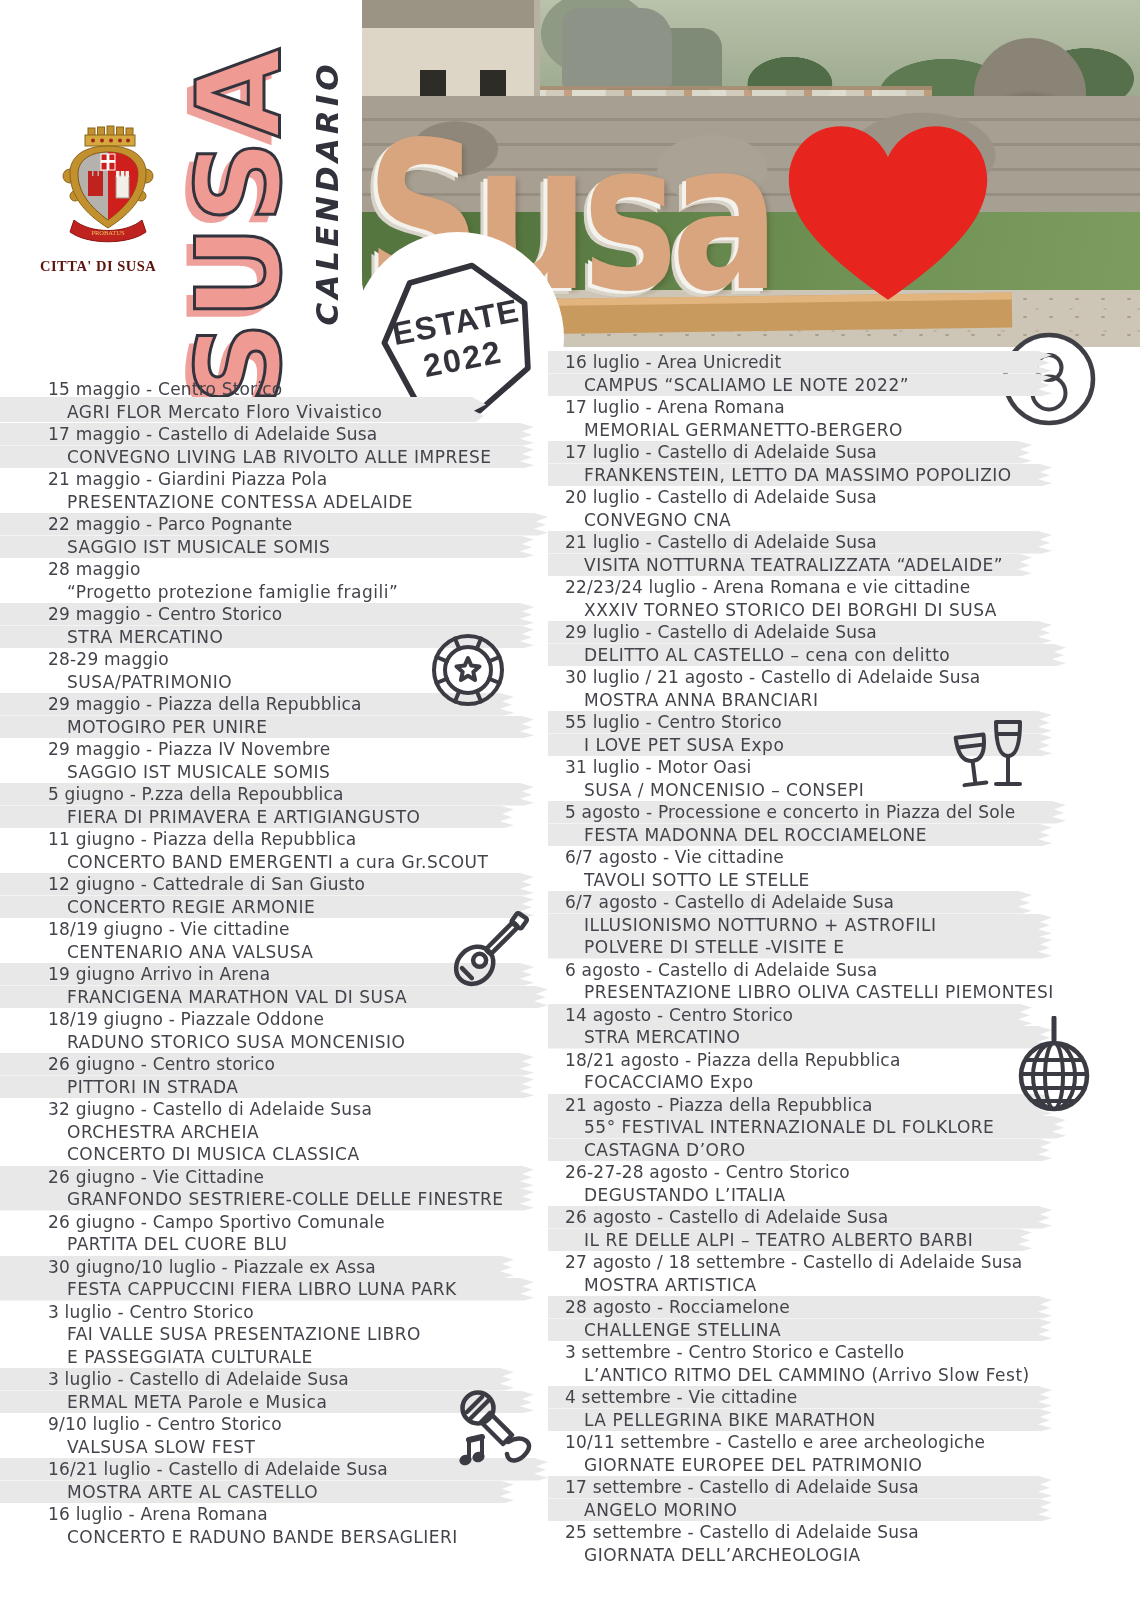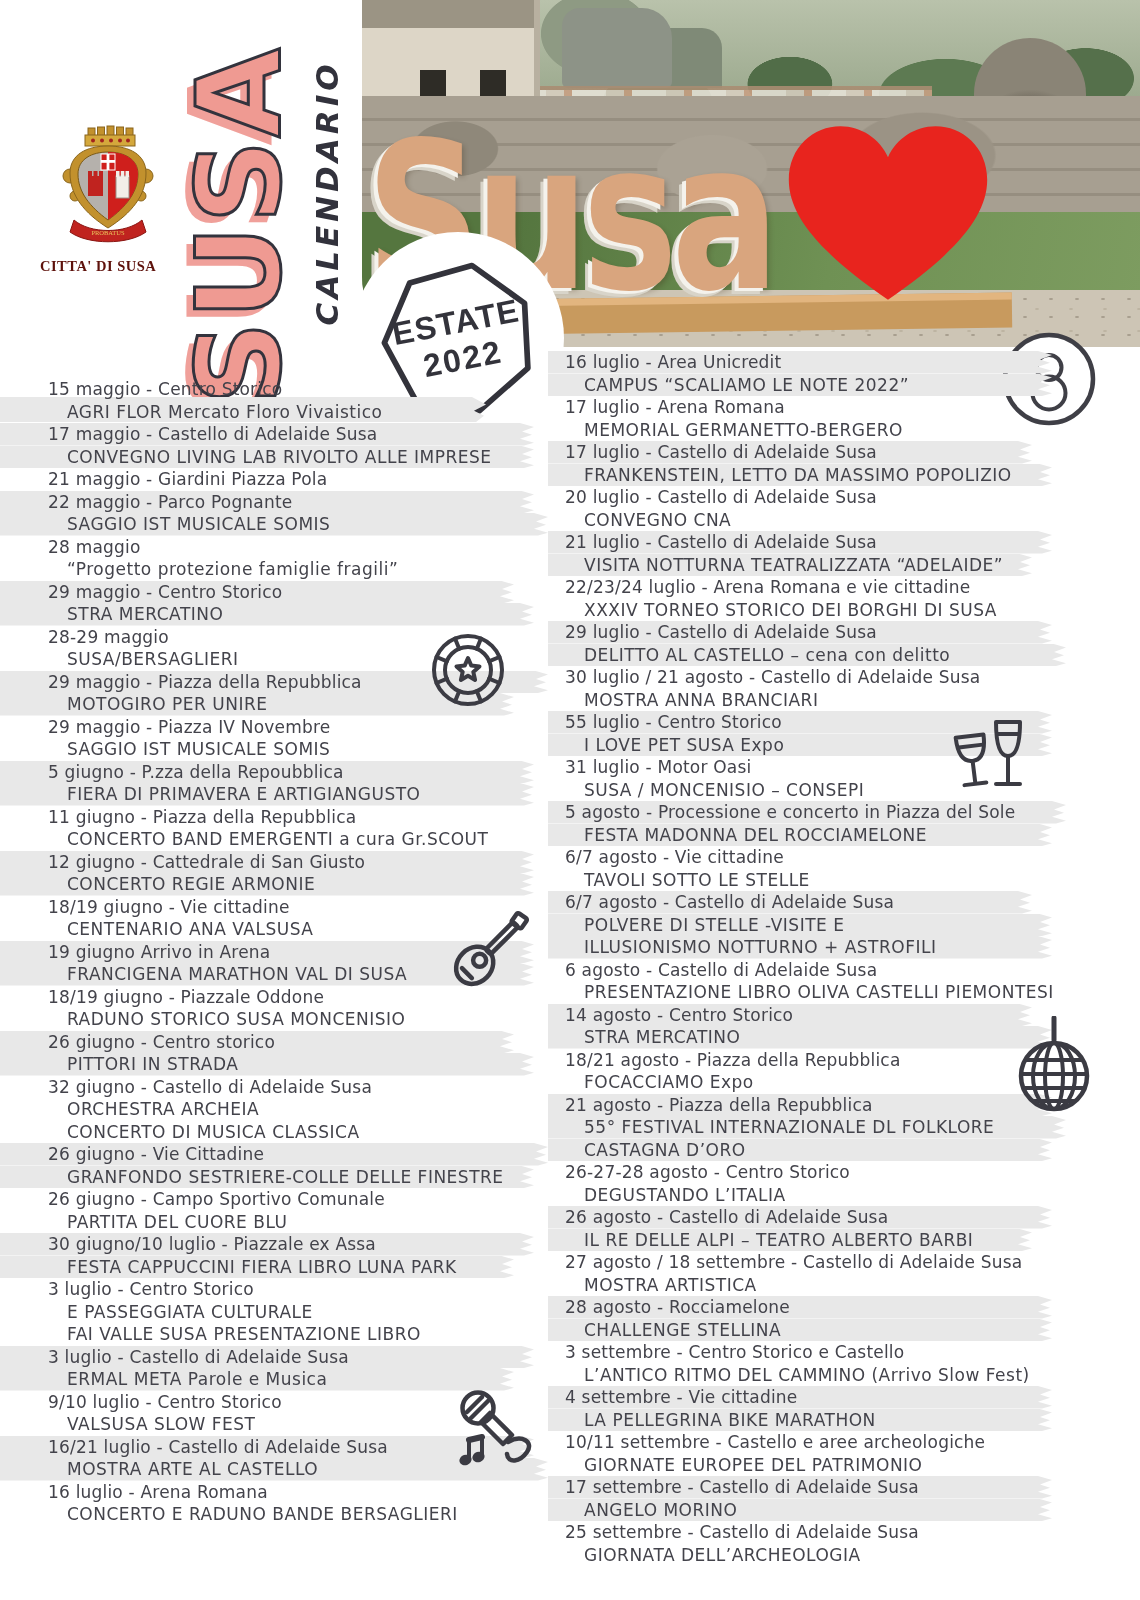--- a/index.html
+++ b/index.html
@@ -193,20 +193,23 @@
       </div>
       <div class="line date shaded">
         <span class="txt">17 maggio - Castello di Adelaide Susa</span>
       </div>
       <div class="line evt shaded">
         <span class="txt">CONVEGNO LIVING LAB RIVOLTO ALLE IMPRESE</span>
       </div>
       <div class="line date">
         <span class="txt">21 maggio - Giardini Piazza Pola</span>
       </div>
+      <div class="line evt">
+        <span class="txt">PRESENTAZIONE CONTESSA ADELAIDE</span>
+      </div>
       <div class="line date shaded">
         <span class="txt">22 maggio - Parco Pognante</span>
       </div>
       <div class="line evt shaded">
         <span class="txt">SAGGIO IST MUSICALE SOMIS</span>
       </div>
       <div class="line date">
         <span class="txt">28 maggio</span>
       </div>
       <div class="line evt">
@@ -215,21 +218,21 @@
       <div class="line date shaded">
         <span class="txt">29 maggio - Centro Storico</span>
       </div>
       <div class="line evt shaded">
         <span class="txt">STRA MERCATINO</span>
       </div>
       <div class="line date">
         <span class="txt">28-29 maggio</span>
       </div>
       <div class="line evt">
-        <span class="txt">SUSA/BERSAGLIERI</span>
+        <span class="txt">SUSA/PATRIMONIO</span>
       </div>
       <div class="line date shaded">
         <span class="txt">29 maggio - Piazza della Repubblica</span>
       </div>
       <div class="line evt shaded">
         <span class="txt">MOTOGIRO PER UNIRE</span>
       </div>
       <div class="line date">
         <span class="txt">29 maggio - Piazza IV Novembre</span>
       </div>
@@ -302,24 +305,24 @@
       <div class="line date shaded">
         <span class="txt">30 giugno/10 luglio - Piazzale ex Assa</span>
       </div>
       <div class="line evt shaded">
         <span class="txt">FESTA CAPPUCCINI FIERA LIBRO LUNA PARK</span>
       </div>
       <div class="line date">
         <span class="txt">3 luglio - Centro Storico</span>
       </div>
       <div class="line evt">
+        <span class="txt">FAI VALLE SUSA PRESENTAZIONE LIBRO</span>
+      </div>
+      <div class="line evt">
         <span class="txt">E PASSEGGIATA CULTURALE</span>
-      </div>
-      <div class="line evt">
-        <span class="txt">FAI VALLE SUSA PRESENTAZIONE LIBRO</span>
       </div>
       <div class="line date shaded">
         <span class="txt">3 luglio - Castello di Adelaide Susa</span>
       </div>
       <div class="line evt shaded">
         <span class="txt">ERMAL META Parole e Musica</span>
       </div>
       <div class="line date">
         <span class="txt">9/10 luglio - Centro Storico</span>
       </div>
@@ -409,24 +412,24 @@
       <div class="line date">
         <span class="txt">6/7 agosto - Vie cittadine</span>
       </div>
       <div class="line evt">
         <span class="txt">TAVOLI SOTTO LE STELLE</span>
       </div>
       <div class="line date shaded">
         <span class="txt">6/7 agosto - Castello di Adelaide Susa</span>
       </div>
       <div class="line evt shaded">
+        <span class="txt">ILLUSIONISMO NOTTURNO + ASTROFILI</span>
+      </div>
+      <div class="line evt shaded">
         <span class="txt">POLVERE DI STELLE -VISITE E</span>
-      </div>
-      <div class="line evt shaded">
-        <span class="txt">ILLUSIONISMO NOTTURNO + ASTROFILI</span>
       </div>
       <div class="line date">
         <span class="txt">6 agosto - Castello di Adelaide Susa</span>
       </div>
       <div class="line evt">
         <span class="txt">PRESENTAZIONE LIBRO OLIVA CASTELLI PIEMONTESI</span>
       </div>
       <div class="line date shaded">
         <span class="txt">14 agosto - Centro Storico</span>
       </div>

